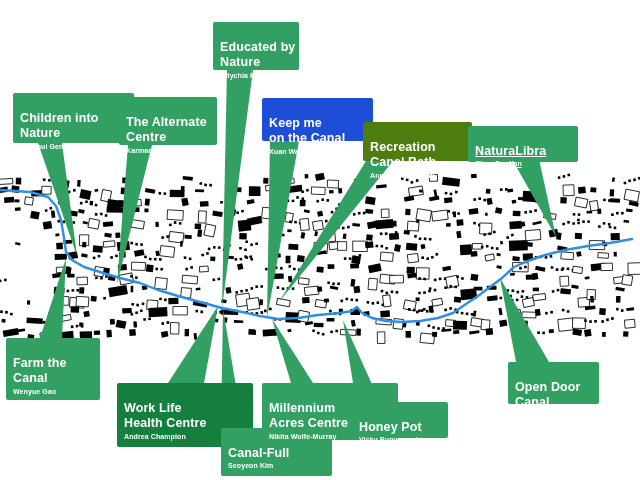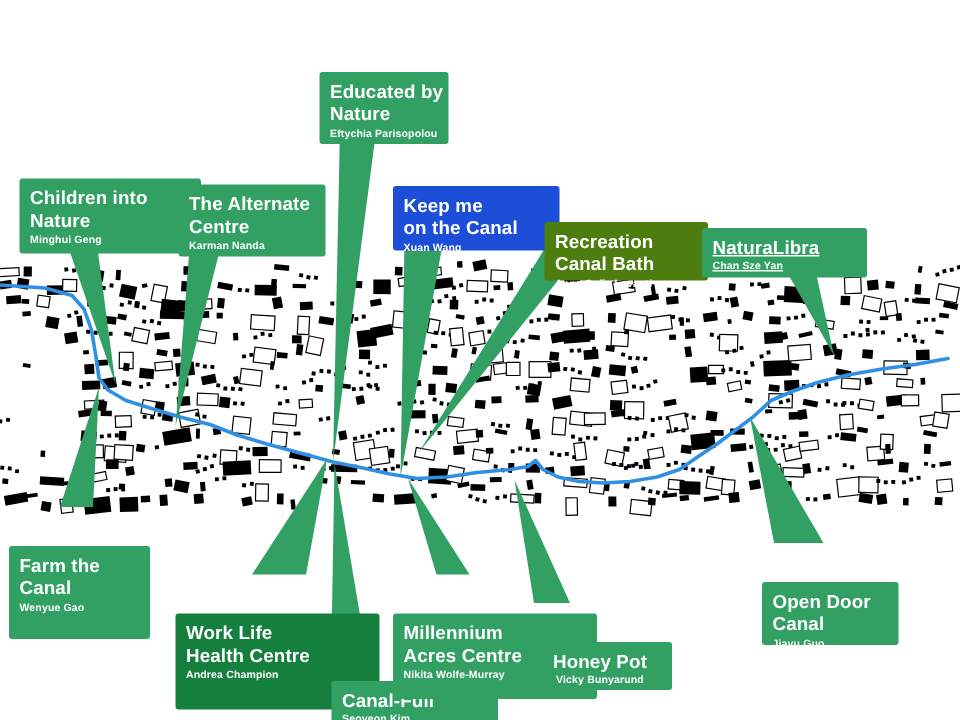--- a/index.html
+++ b/index.html
@@ -3,21 +3,21 @@
 <meta charset="utf-8">
 <style>
   html,body{margin:0;padding:0;background:#ffffff;}
   .canvas{
     position:relative;width:640px;height:480px;background:#ffffff;
     font-family:"Liberation Sans",sans-serif;overflow:hidden;
   }
   svg.map{position:absolute;left:0;top:0;width:640px;height:480px;}
   .label{
     position:absolute;box-sizing:border-box;border-radius:2px;
-    padding:6px 7px;color:#fff;margin-top:26px;
+    padding:18px 7px;color:#fff;
   }
   .label-title{
     font-weight:bold;font-size:12.5px;line-height:1.22;white-space:pre;
     letter-spacing:0.1px;
   }
   .label-author{
     font-weight:bold;font-size:7px;margin-top:1px;white-space:pre;
     letter-spacing:0.1px;
   }
 </style>
@@ -1042,21 +1042,21 @@
       </div>
       <div class="label" style="left: 221px; top: 428px; width: 111px; height: 48px; background: rgb(49, 160, 98); color: rgb(255, 255, 255);">
         <div class="label-title">Canal-Full</div>
         <div class="label-author">Seoyeon Kim</div>
       </div>
       <div class="label" style="left: 262px; top: 383px; width: 136px; height: 57px; background: rgb(49, 160, 98); color: rgb(255, 255, 255);">
         <div class="label-title">Millennium
 Acres Centre</div>
         <div class="label-author">Nikita Wolfe-Murray</div>
       </div>
-      <div class="label" style="left: 352px; top: 402px; width: 96px; height: 32px; background: rgb(49, 160, 98); color: rgb(255, 255, 255); text-align: center;">
+      <div class="label" style="left: 352px; top: 402px; width: 96px; height: 32px; background: rgb(49, 160, 98); color: rgb(255, 255, 255);">
         <div class="label-title">Honey Pot</div>
         <div class="label-author">Vicky Bunyarund</div>
       </div>
       <div class="label" style="left: 508px; top: 362px; width: 91px; height: 42px; background: rgb(49, 160, 98); color: rgb(255, 255, 255);">
         <div class="label-title">Open Door
 Canal</div>
         <div class="label-author">Jiayu Guo</div>
       </div>
     </div>
 </div>

